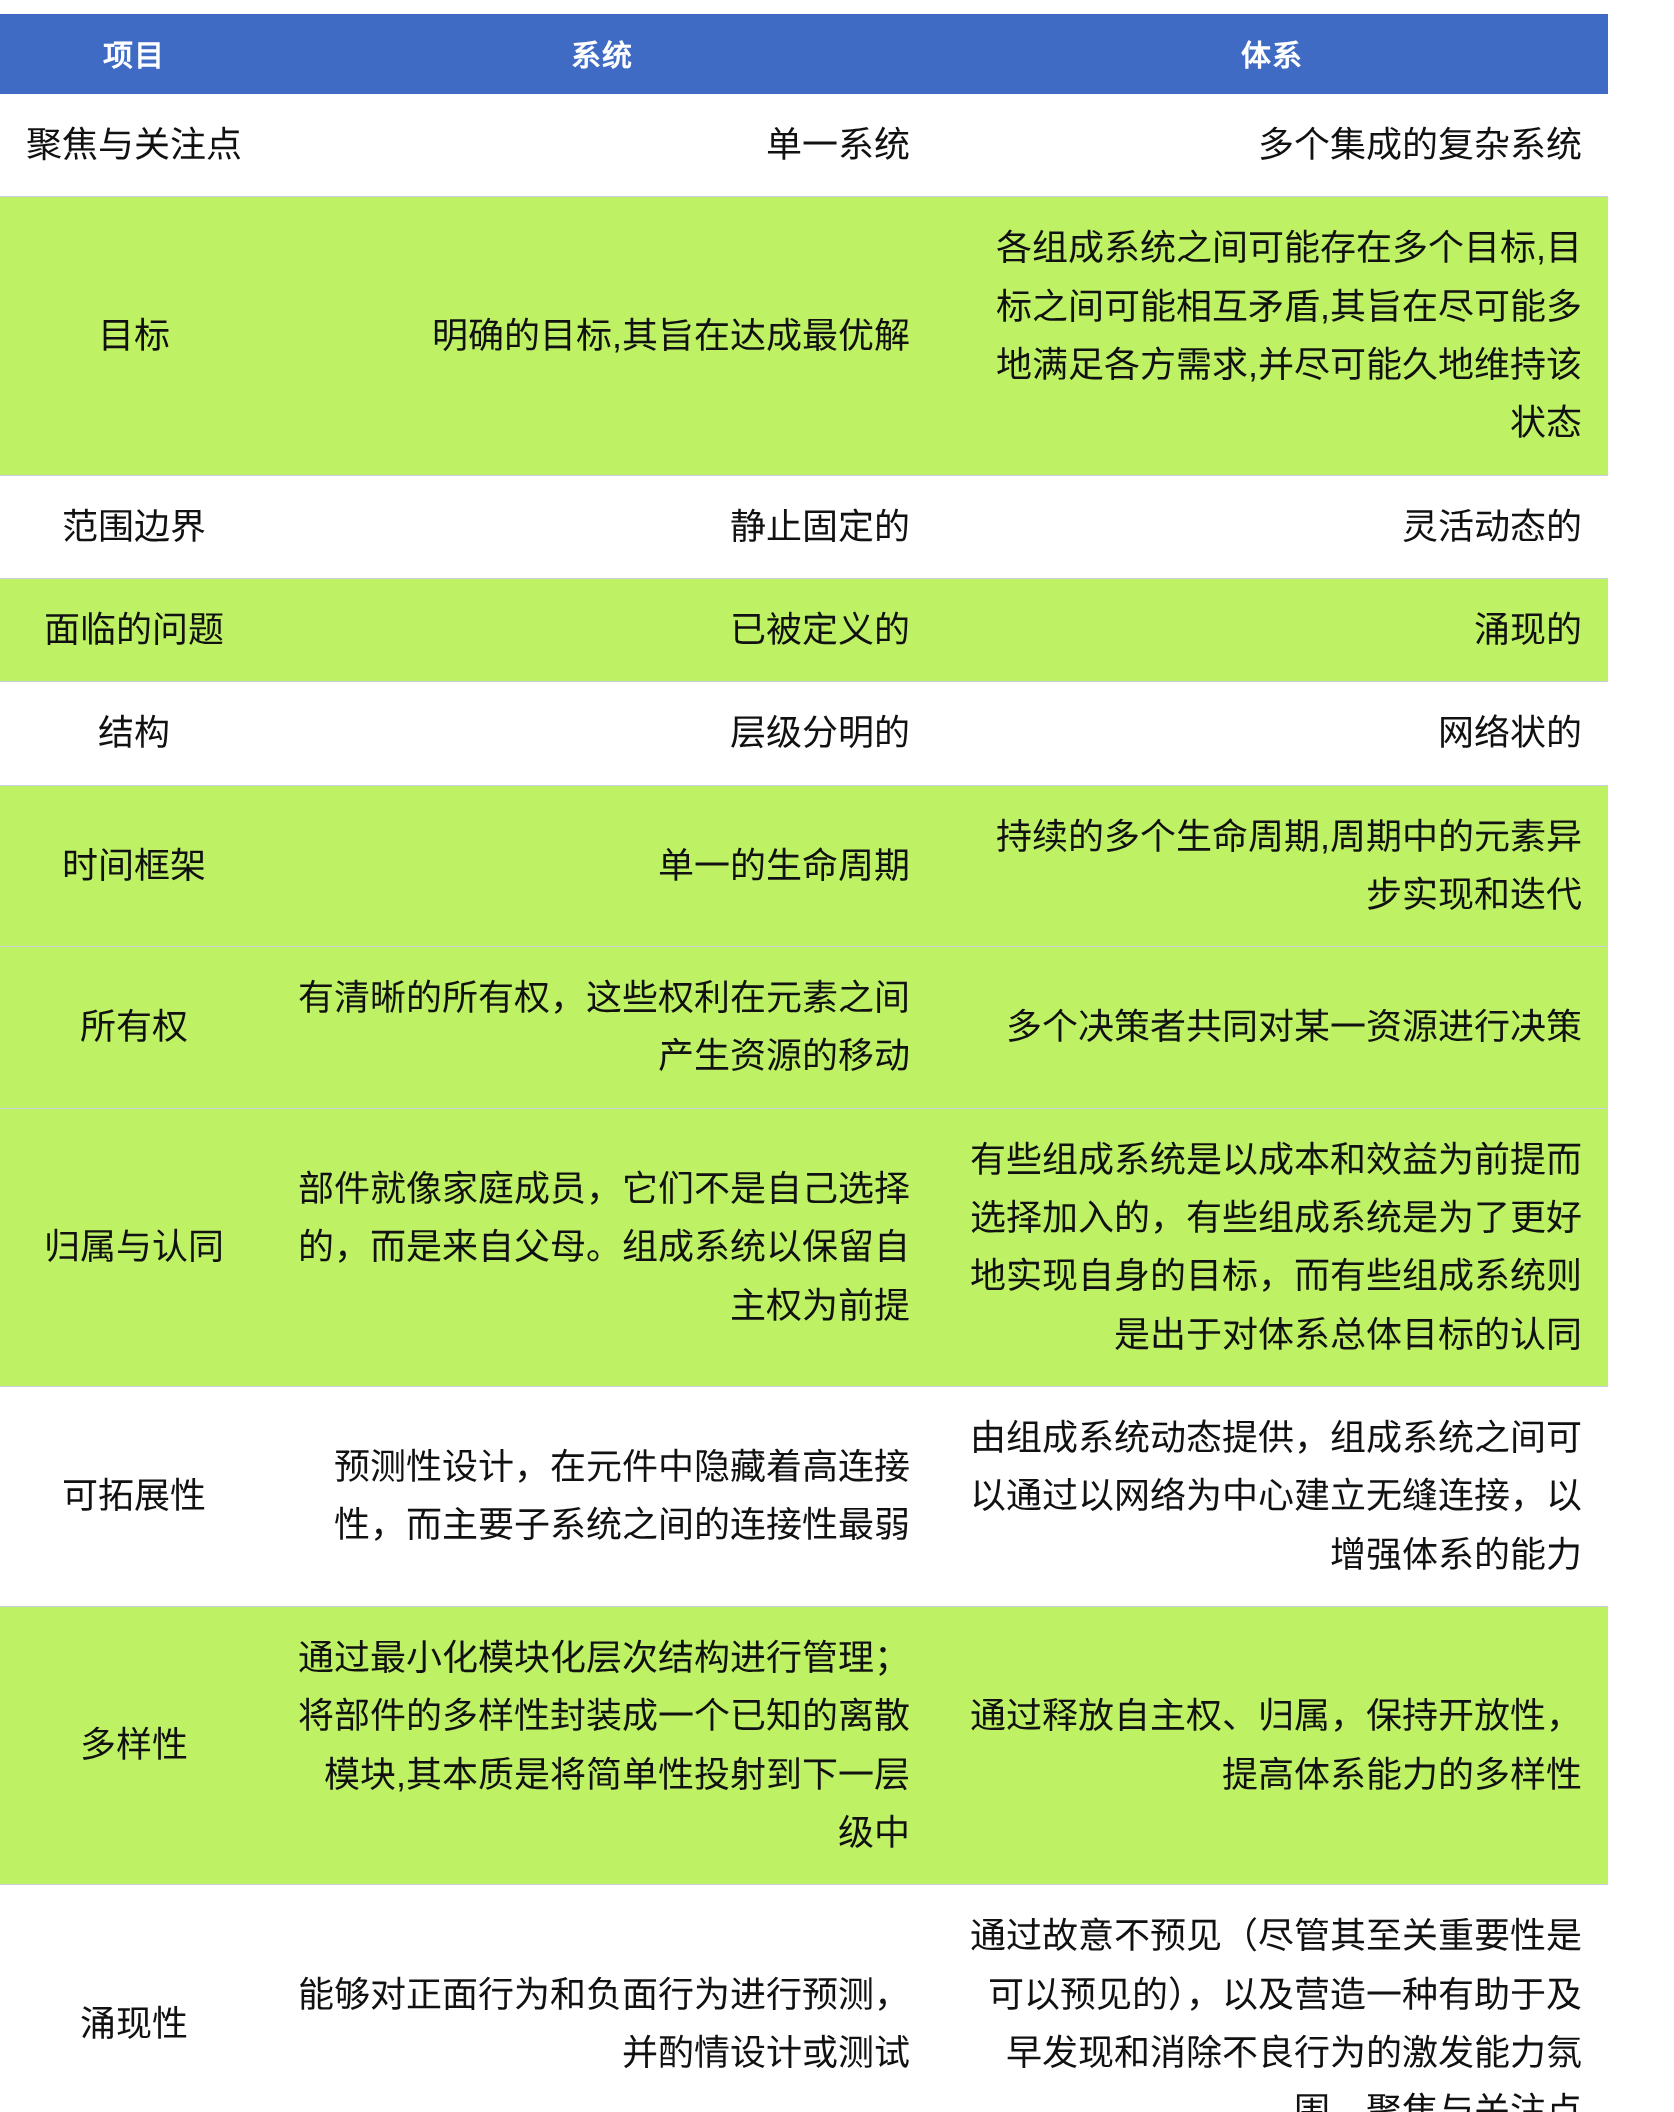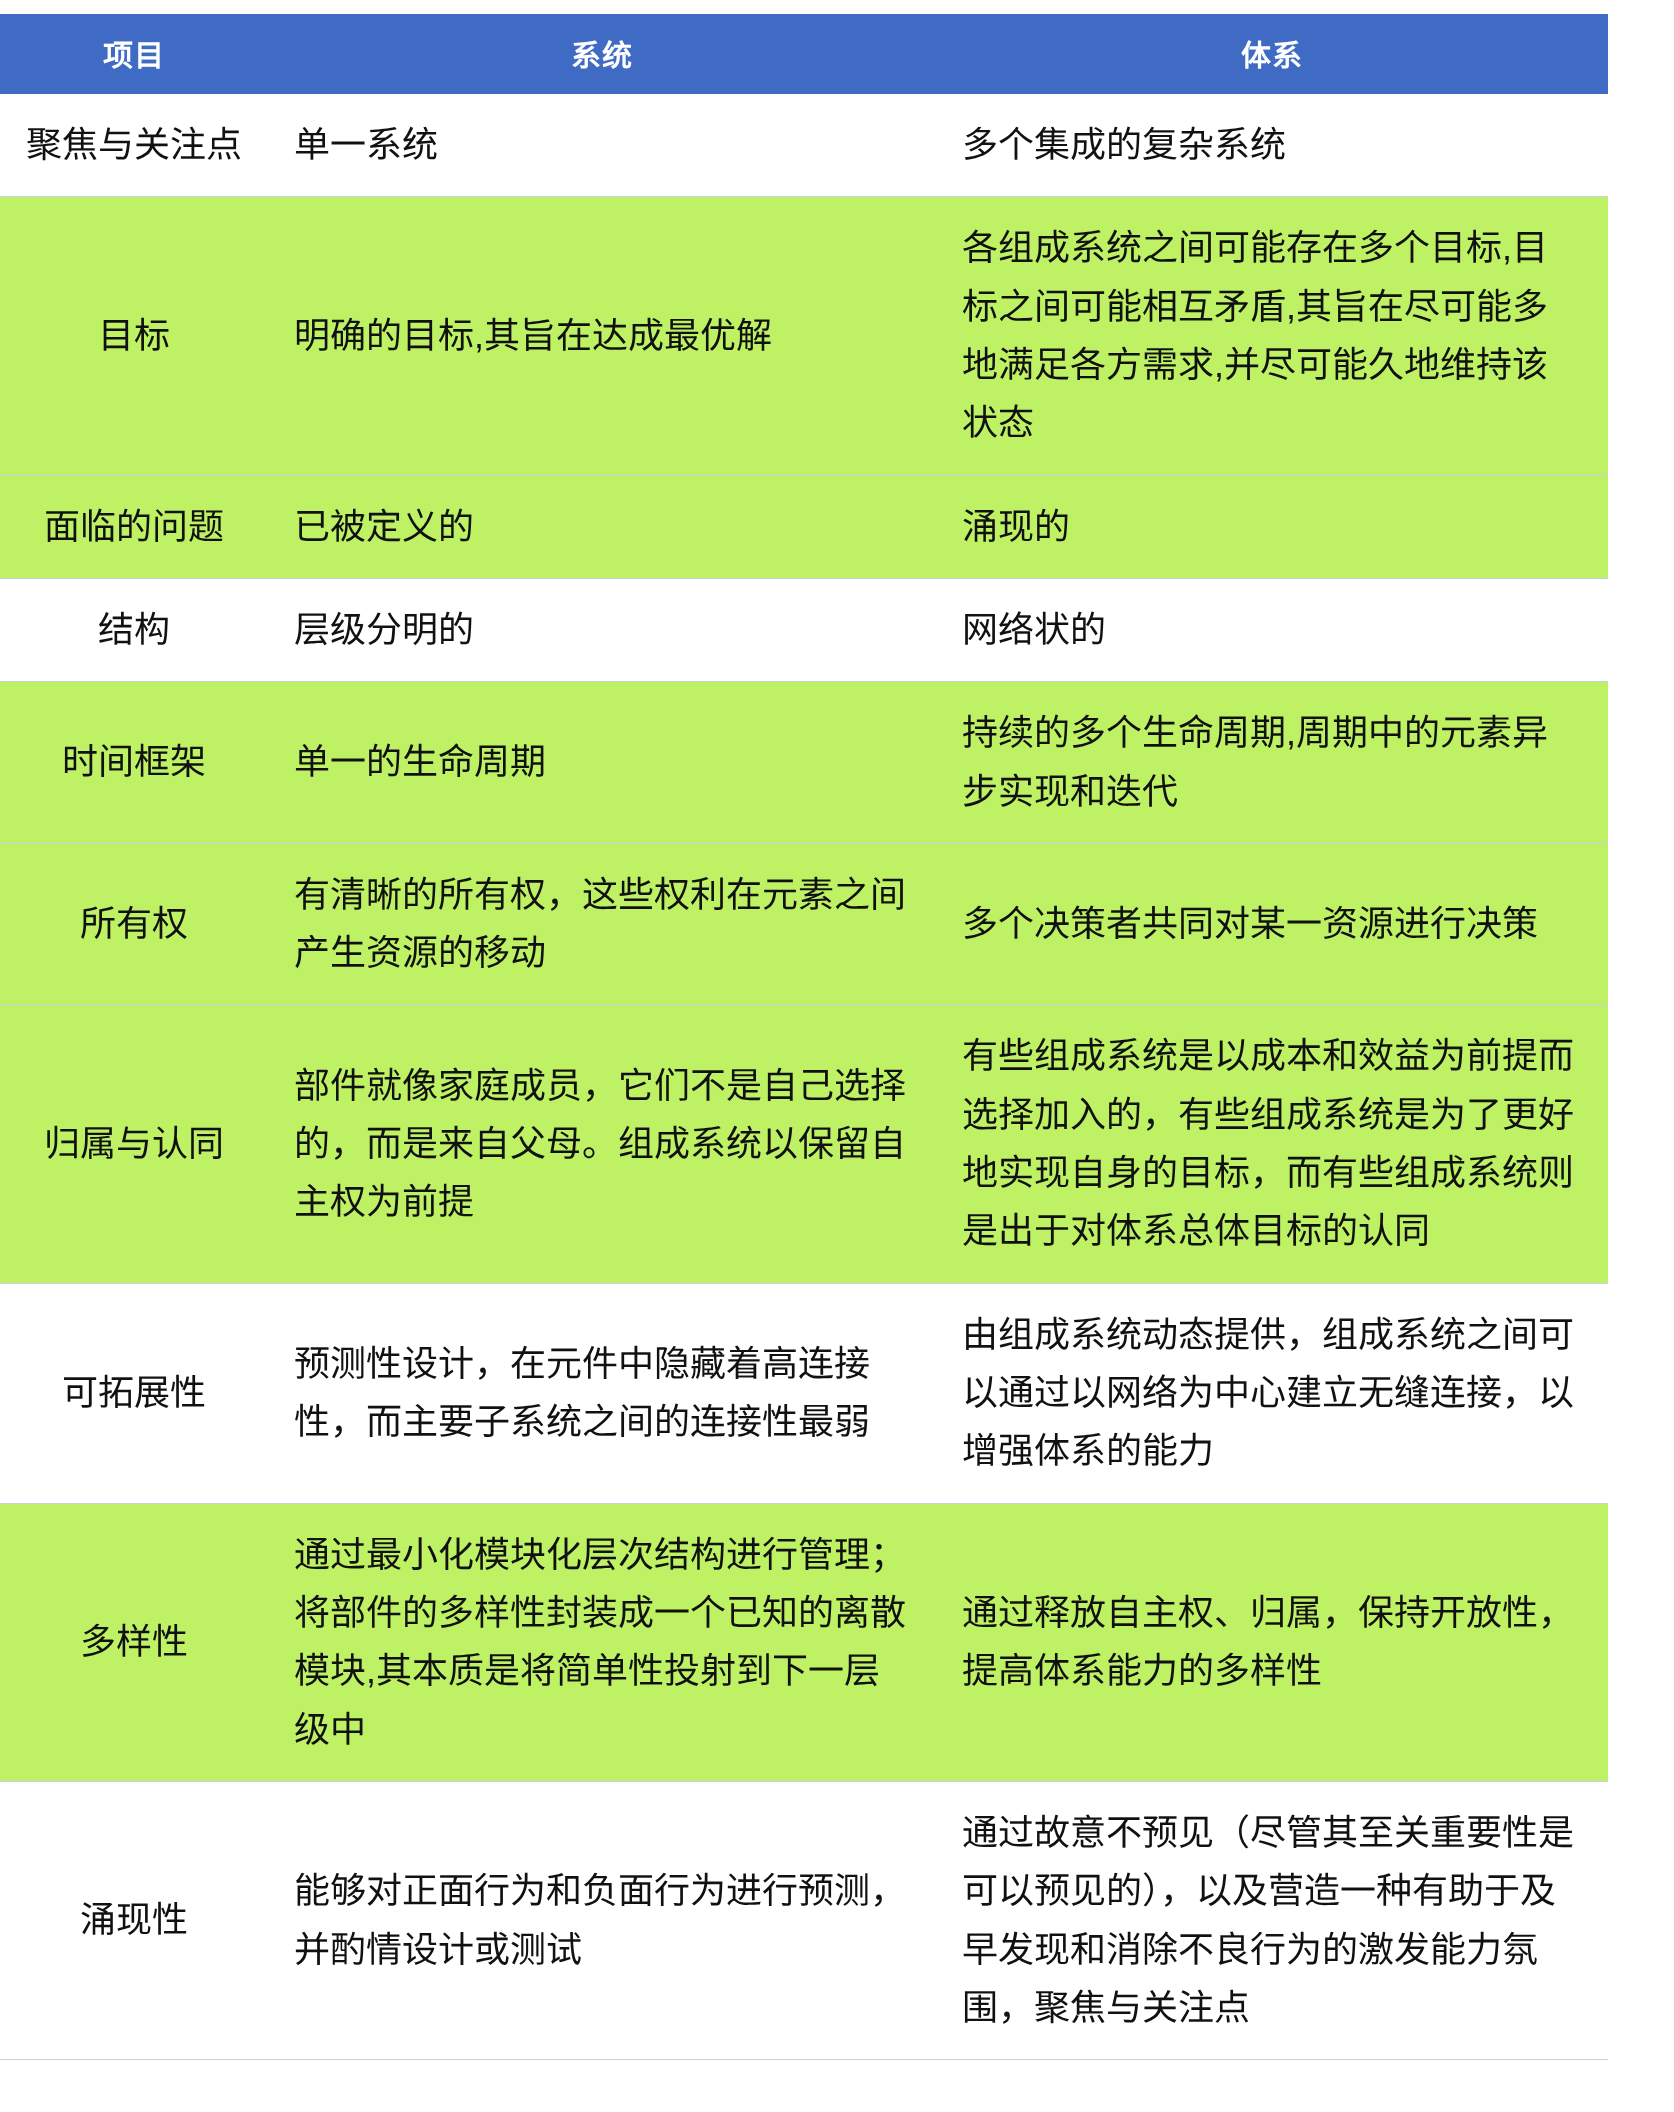--- a/index.html
+++ b/index.html
@@ -51,21 +51,21 @@
   tbody tr.plain td {
     background: #ffffff;
   }
   tbody td.col-item {
     text-align: center;
     padding-left: 8px;
     padding-right: 8px;
     white-space: nowrap;
   }
   tbody td.col-sys, tbody td.col-sos {
-    text-align: left;
+    text-align: right;
   }
   tbody tr:last-child td {
     border-bottom: 1px solid #c9cfe0;
   }
 </style>
 </head>
 <body>
 
 <div class="page">
   <table class="compare">
@@ -84,20 +84,25 @@
     <tbody>
       <tr class="plain">
         <td class="col-item">聚焦与关注点</td>
         <td class="col-sys">单一系统</td>
         <td class="col-sos">多个集成的复杂系统</td>
       </tr>
       <tr class="shade">
         <td class="col-item">目标</td>
         <td class="col-sys">明确的目标,其旨在达成最优解</td>
         <td class="col-sos">各组成系统之间可能存在多个目标,目标之间可能相互矛盾,其旨在尽可能多地满足各方需求,并尽可能久地维持该状态</td>
+      </tr>
+      <tr class="plain">
+        <td class="col-item">范围边界</td>
+        <td class="col-sys">静止固定的</td>
+        <td class="col-sos">灵活动态的</td>
       </tr>
       <tr class="shade">
         <td class="col-item">面临的问题</td>
         <td class="col-sys">已被定义的</td>
         <td class="col-sos">涌现的</td>
       </tr>
       <tr class="plain">
         <td class="col-item">结构</td>
         <td class="col-sys">层级分明的</td>
         <td class="col-sos">网络状的</td>

